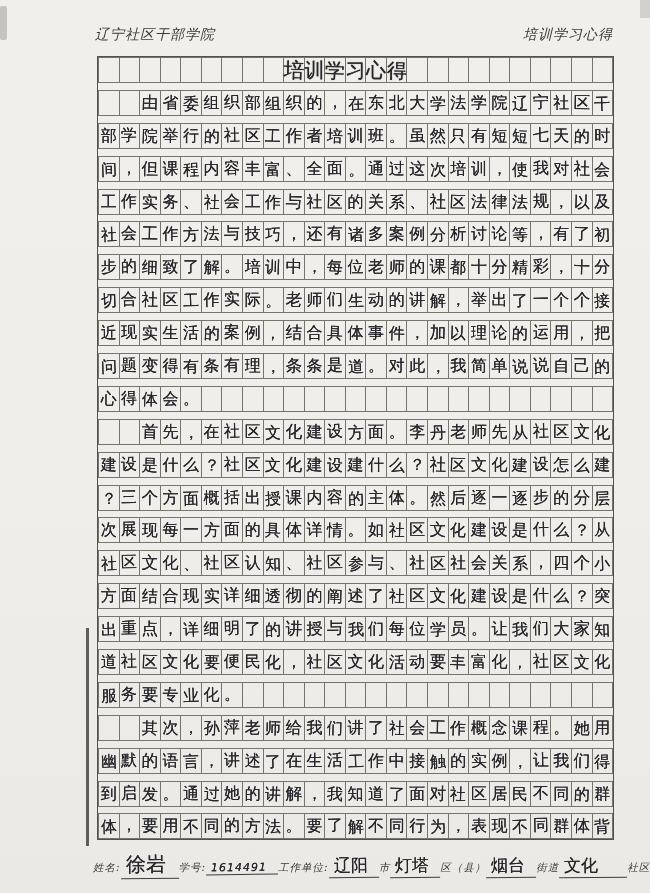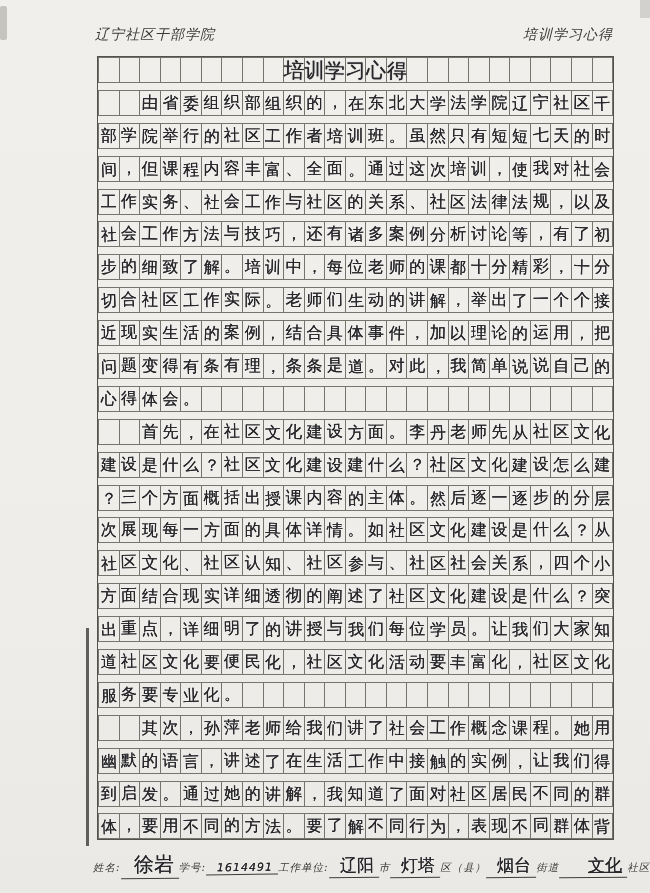--- a/index.html
+++ b/index.html
@@ -68,21 +68,21 @@
   .footer{
     position:absolute;left:93px;top:851px;width:527px;
     display:flex;align-items:baseline;white-space:nowrap;
     color:var(--print);
   }
   .f-label{
     font-size:10.5px;letter-spacing:1px;flex:0 0 auto;
     font-family:"DejaVu Serif", serif;font-style:italic;
   }
   .f-value{
-    flex:0 0 auto;text-align:right;
+    flex:0 0 auto;text-align:left;
     font-size:17px;color:var(--ink);
     border-bottom:1.2px solid #3c3c3a;
     padding:0 5px;min-width:40px;
     text-shadow:0 0 .4px var(--ink);
     transform:rotate(-.6deg);
   }
   .f-value.empty{border-bottom:none;min-width:0;padding:0;}
   .f-value.name{font-size:20px;min-width:48px;}
   .f-value.num{font-size:11px;font-style:italic;letter-spacing:1px;min-width:62px;}
 </style>
@@ -1829,16 +1829,16 @@
     <span class="f-value name">徐岩</span>
     <span class="f-label">学号:</span>
     <span class="f-value num">1614491</span>
     <span class="f-label">工作单位:</span>
     <span class="f-value">辽阳</span>
     <span class="f-label">市</span>
     <span class="f-value">灯塔</span>
     <span class="f-label">区（县）</span>
     <span class="f-value">烟台</span>
     <span class="f-label">街道</span>
-    <span class="f-value" style="min-width: 58px; text-decoration: underline;">文化</span>
+    <span class="f-value" style="min-width: 58px;">文化</span>
     <span class="f-label">社区</span>
     <span class="f-value empty"></span>
   </div>
 
 </body></html>

